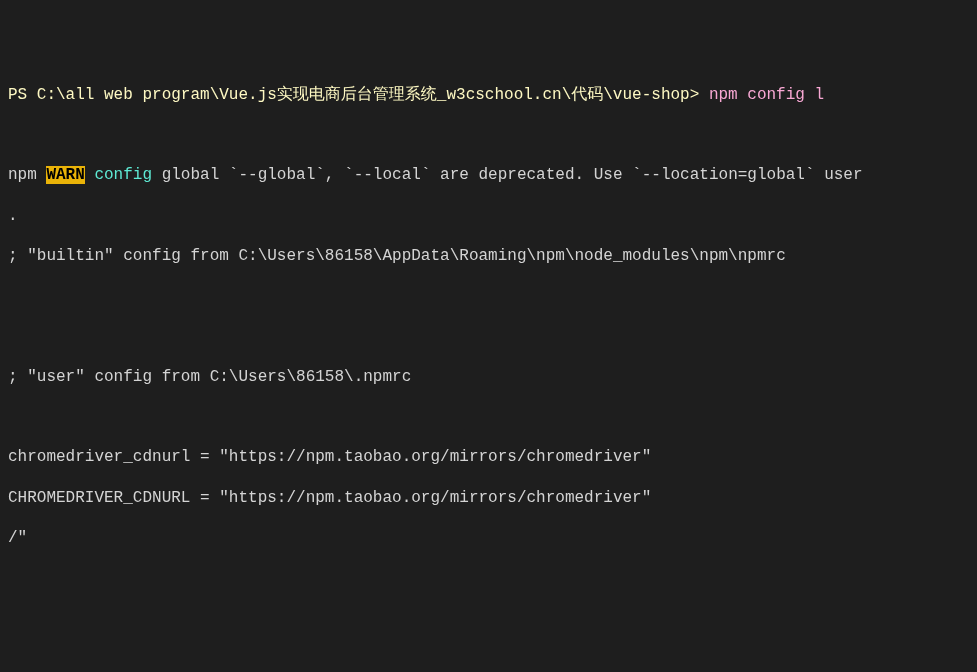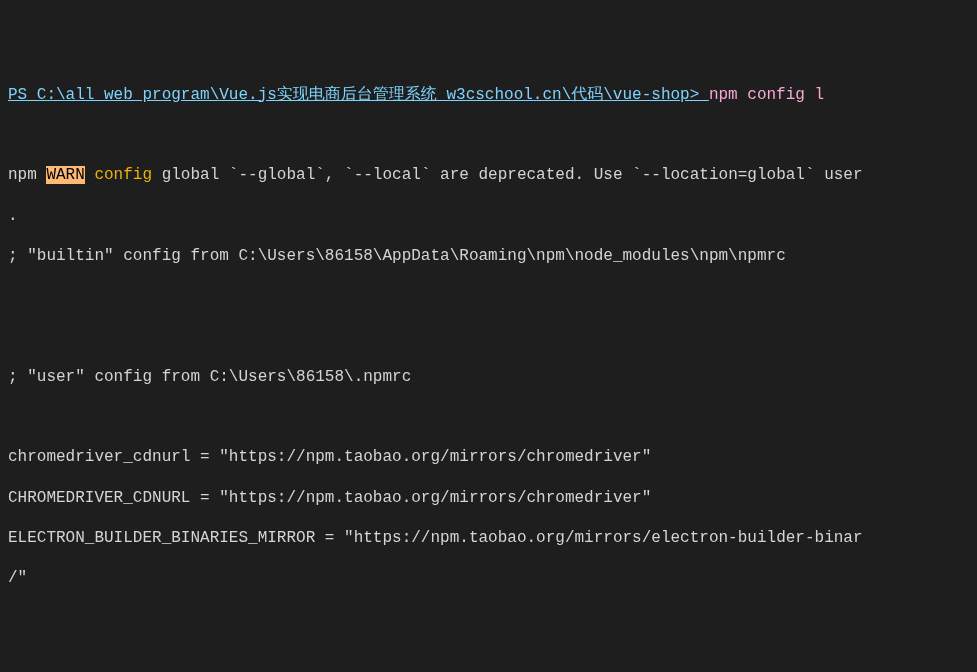--- a/index.html
+++ b/index.html
@@ -13,32 +13,32 @@
       font-size: 16px;
       color: #d4d4d4;
       padding: 4px 8px;
       line-height: 1.26;
       white-space: pre;
       overflow: hidden;
       width: 977px;
       height: 672px;
     }
     .prompt {
-      color: #7dd3fc;
-      text-decoration: underline;
+      color: #fef9c3;
     }
     .cmd-yellow {
       color: #f9a8d4;
     }
     .warn-badge {
-      background-color: #fdba74;
+      background-color: #eab308;
       color: #000000;
+      font-weight: bold;
     }
     .magenta {
-      color: #eab308;
+      color: #5eead4;
     }
     .line {
       display: block;
     }
   </style>
 </head>
 <body>
 
 
 
@@ -46,21 +46,20 @@
 <span class="line"> </span>
 <span class="line"><span>npm </span><span class="warn-badge">WARN</span><span class="magenta"> config</span><span> global `--global`, `--local` are deprecated. Use `--location=global` user</span></span>
 <span class="line">.</span>
 <span class="line">; "builtin" config from C:\Users\86158\AppData\Roaming\npm\node_modules\npm\npmrc</span>
 <span class="line"> </span>
 <span class="line"> </span>
 <span class="line">; "user" config from C:\Users\86158\.npmrc</span>
 <span class="line"> </span>
 <span class="line">chromedriver_cdnurl = "https://npm.taobao.org/mirrors/chromedriver"</span>
 <span class="line">CHROMEDRIVER_CDNURL = "https://npm.taobao.org/mirrors/chromedriver"</span>
-<span class="line">ELECTRON_BUILDER_BINARIES_MIRROR = "https://npm.taobao.org/mirrors/electron-builder-binar</span>
 <span class="line">/"</span>
 
 
 
 
 
 
 
 
 

